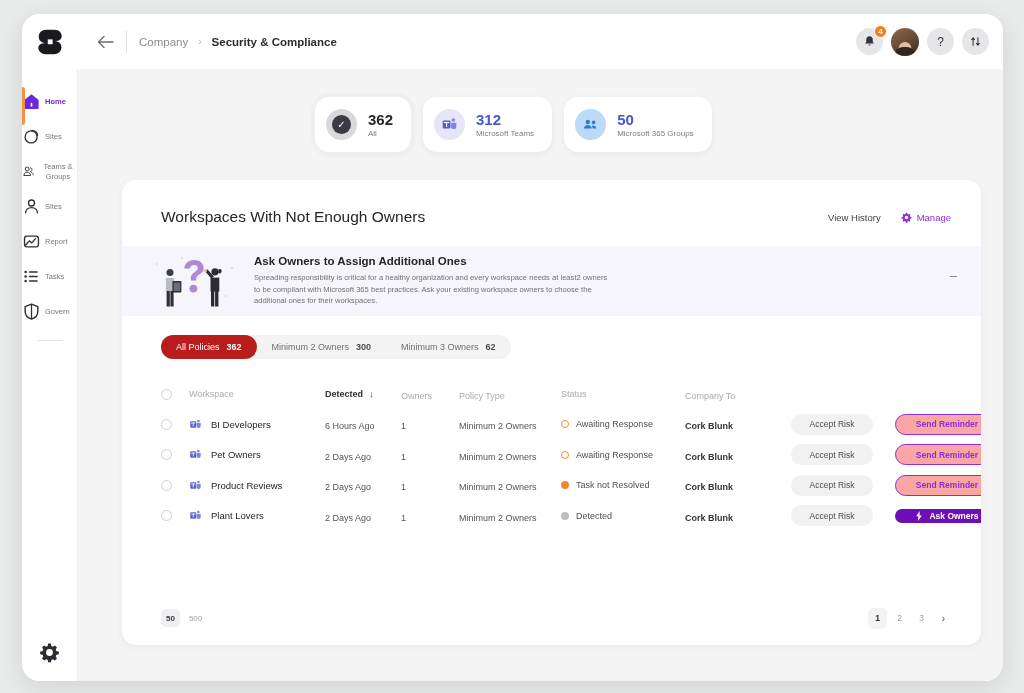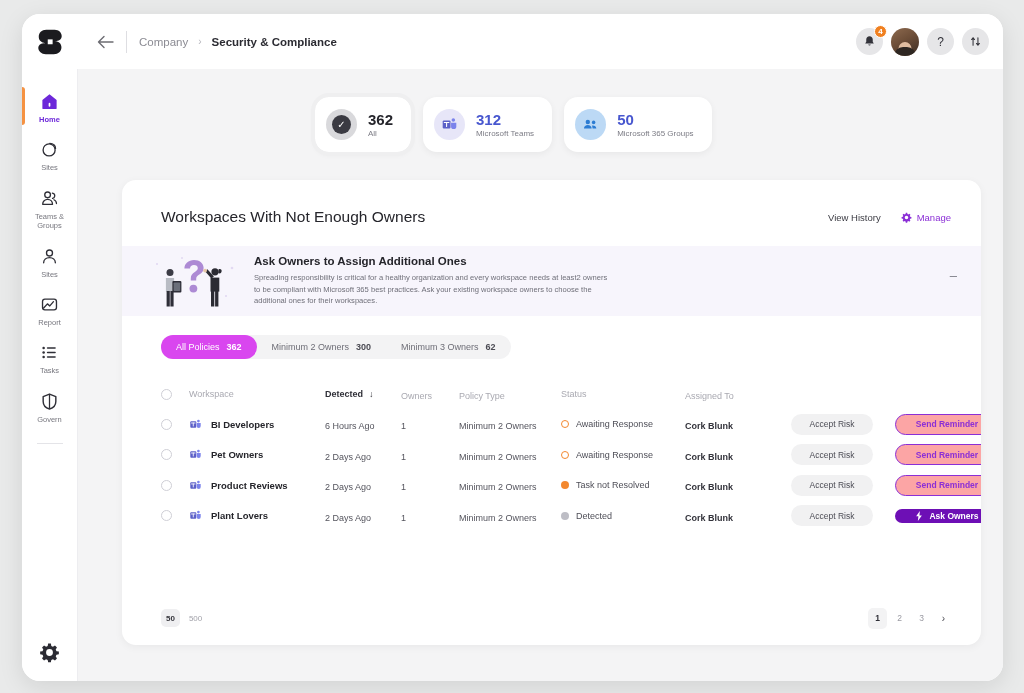--- a/index.html
+++ b/index.html
@@ -81,21 +81,21 @@
   .sidebar {
     position: absolute; left: 0; top: 55px;
     width: 56px; height: 612px;
     background: #fff;
     border-right: 1px solid #ededf0;
     padding-top: 14px;
   }
   .nav-item {
     position: relative;
     width: 100%; padding: 9px 0 7px;
-    display: flex; flex-direction: column; align-items: center;
+    display: flex; flex-direction: row; align-items: center;
     gap: 4px; cursor: pointer;
   }
   .nav-item .nav-label {
     font-size: 7.5px; color: #77777f; text-align: center; line-height: 1.25;
   }
   .nav-item.active .nav-label { color: #6d28d9; font-weight: bold; }
   .nav-item.active::before {
     content: ""; position: absolute; left: 0; top: 4px;
     width: 3px; height: 38px; border-radius: 0 3px 3px 0;
     background: #f59242;
@@ -186,21 +186,21 @@
     display: inline-flex; align-items: center;
     background: #f3f3f4; border-radius: 15px; height: 24px;
     padding: 0;
   }
   .pill {
     height: 24px; padding: 0 15px; border-radius: 15px;
     display: flex; align-items: center; gap: 7px;
     font-size: 9px; color: #6e6e77; cursor: pointer; white-space: nowrap;
   }
   .pill .cnt { font-weight: bold; color: #4b4b53; font-size: 9px; }
-  .pill.active { background: #d946ef; color: #fff; }
+  .pill.active { background: #b91c1c; color: #fff; }
   .pill.active .cnt { color: #fff; }
 
   
   .table { margin: 20px 0 0 0; padding: 0 22px 0 39px; }
   .trow {
     display: flex; align-items: center; height: 30px;
   }
   .trow.body { height: 30.5px; }
   .c-check { width: 28px; flex: none; }
   .c-ws    { width: 136px; flex: none; display: flex; align-items: center; gap: 9px; }
@@ -208,21 +208,21 @@
   .c-own   { width: 58px; flex: none; }
   .c-pol   { width: 102px; flex: none; }
   .c-stat  { width: 124px; flex: none; display: flex; align-items: center; gap: 7px; }
   .c-asg   { width: 106px; flex: none; }
   .c-risk  { width: 104px; flex: none; display: flex; justify-content: flex-start; }
   .c-act   { flex: 1; display: flex; justify-content: flex-end; padding-right: 12px; }
 
   .th { font-size: 9px; color: #a9a9b1; }
   .th.sorted { color: #2f2f37; font-weight: bold; display: flex; align-items: center; gap: 6px; }
   .td { font-size: 9px; color: #54545d; }
-  .td.ws-name { font-size: 9.5px; color: #25252b; font-weight: bold; }
+  .td.ws-name { font-size: 9.5px; color: #25252b; font-weight: normal; }
   .td.asg { font-size: 9px; color: #33333b; font-weight: bold; }
 
   .ckbox {
     width: 11px; height: 11px; border-radius: 50%;
     border: 1px solid #cfcfd6; background: #fff; cursor: pointer;
   }
   .teams-ico { width: 13px; height: 13px; flex: none; }
 
   .st-dot { width: 8px; height: 8px; border-radius: 50%; flex: none; }
   .st-dot.hollow { border: 1.6px solid #f3882f; background: #fff; }
@@ -506,21 +506,21 @@
             </div>
           <div class="c-det th sorted">
             <span>Detected</span>
             <span>↓</span>
           </div>
           <div class="c-own"><span class="th">Owners</span></div>
           <div class="c-pol"><span class="th">Policy Type</span></div>
           <div class="c-stat">
               <span class="th">Status</span>
             </div>
-          <div class="c-asg"><span class="th">Assigned To</span></div>
+          <div class="c-asg"><span class="th">Company To</span></div>
           <div class="c-risk"></div>
           <div class="c-act"></div>
         </div>
 
         <div class="trow body">
           <div class="c-check">
               <div class="ckbox"></div>
             </div>
           <div class="c-ws">
             <svg class="teams-ico" viewBox="0 0 24 24">

